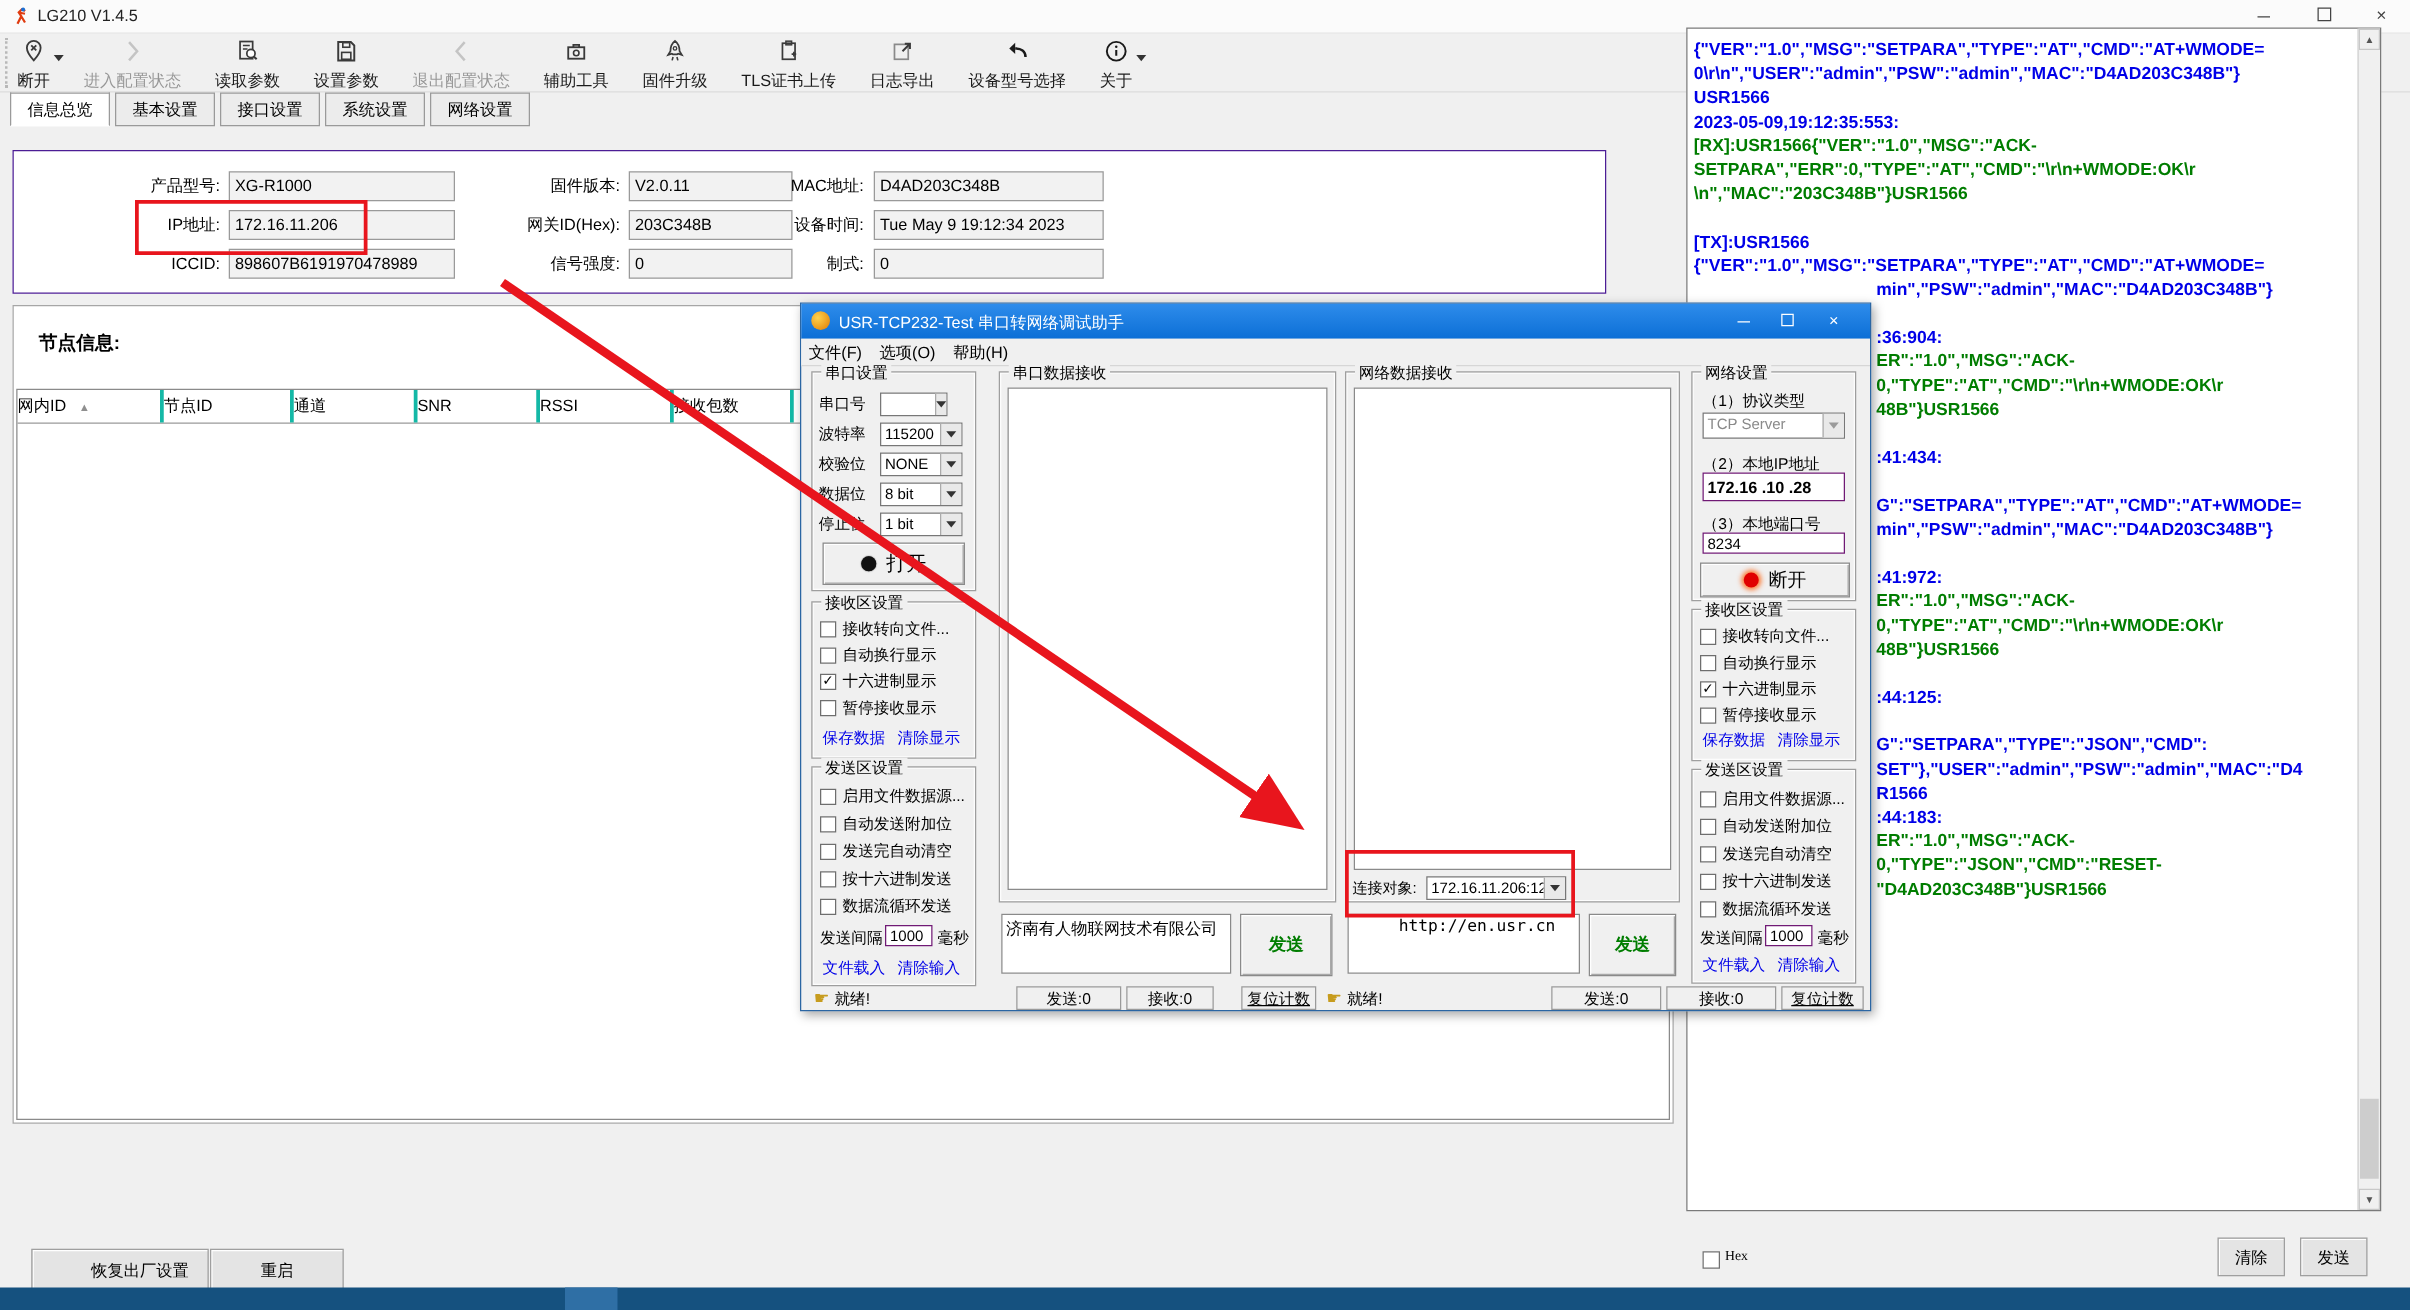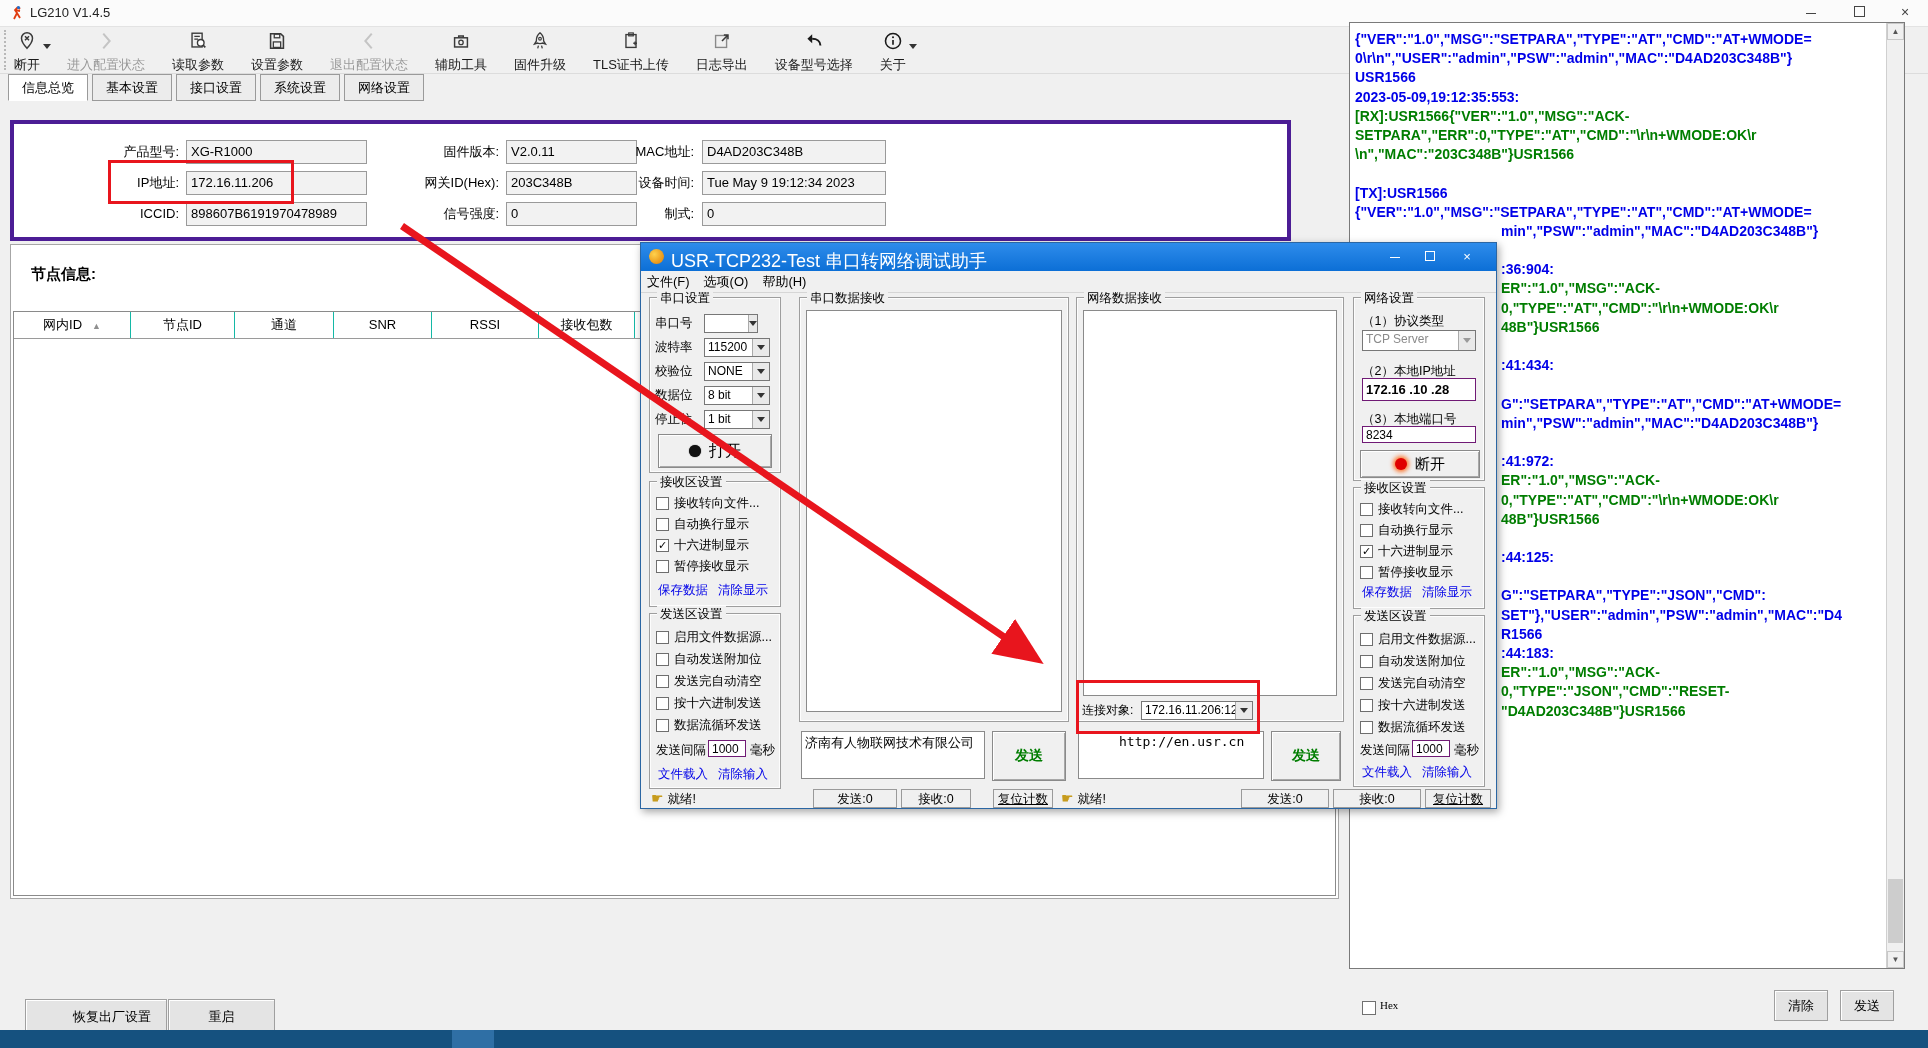--- a/index.html
+++ b/index.html
@@ -19,30 +19,30 @@
   .tb-item{display:flex;flex-direction:column;align-items:center;margin-right:27px;margin-top:3px;cursor:default;position:relative;}
   .tb-item svg{width:24px;height:22px;}
   .tb-item .tb-label{font-size:13px;color:#1a1a1a;margin-top:1px;white-space:nowrap;}
   .tb-item.disabled{opacity:.42;}
   .tcaret{position:absolute;right:-11px;top:14px;width:0;height:0;border-left:4px solid transparent;border-right:4px solid transparent;border-top:5px solid #333;}
   
   #tabs{left:8px;top:74px;height:27px;display:flex;}
   .tab{height:25px;line-height:25px;padding:0 13px;border:1px solid #9a9a9a;background:#ececec;margin-right:4px;font-size:13px;}
   .tab.active{background:#fff;border-bottom-color:#fff;font-weight:normal;}
   
-  #gw-box{left:10px;top:120px;width:1273px;height:113px;background:#fff;border:4px solid #4c1d95;}
+  #gw-box{left:10px;top:120px;width:1273px;height:113px;background:#fff;border:1px solid #4c1d95;}
   #gw-title{left:28px;top:138px;font-size:15px;font-weight:bold;}
   .glabel{position:absolute;text-align:right;font-size:13px;line-height:24px;height:24px;}
   .ginput{position:absolute;height:22px;line-height:22px;background:#f2f2f2;border:1px solid #9a9a9a;padding-left:4px;font-size:13px;overflow:hidden;white-space:nowrap;}
   
   #node-box{left:10px;top:244px;width:1327px;height:653px;background:#fff;border:1px solid #a6a6a6;}
   #node-title{left:20px;top:20px;font-size:15px;font-weight:bold;}
   #ntable{left:2px;top:66px;width:1321px;height:583px;border:1px solid #8a8a8a;background:#fff;}
   #nhead{left:0;top:0;width:100%;height:26px;border-bottom:1px solid #9a9a9a;display:flex;}
-  .ncol{height:26px;line-height:26px;text-align:center;font-size:13px;border-right:1px solid #14b8a6;box-sizing:border-box;position:relative;}
+  .ncol{height:26px;line-height:26px;text-align:left;font-size:13px;border-right:3px solid #14b8a6;box-sizing:border-box;position:relative;}
   .sortmark{color:#8f8f8f;font-size:9px;margin-left:10px;}
   
   .pushbtn{background:#e4e4e4;border:1px solid #9f9f9f;text-align:center;font-size:13px;box-shadow:inset 1px 1px 0 #fff;}
   #btn-factory{left:25px;top:999px;width:108px;height:33px;line-height:33px;padding-left:32px;}
   #btn-reboot{left:168px;top:999px;width:105px;height:33px;line-height:33px;}
   #bottom-strip{left:0;top:1030px;width:1928px;height:18px;background:#15517f;}
   #strip-sq{left:452px;top:1030px;width:42px;height:18px;background:#2f6fa5;}
   
   #log-panel{left:1349px;top:22px;width:556px;height:947px;background:#fff;border:1px solid #7a7a7a;box-sizing:border-box;}
   #logbody{left:5px;top:7px;width:528px;height:930px;overflow:hidden;}
@@ -58,21 +58,21 @@
   #btn-clear{left:1774px;top:990px;width:52px;height:29px;line-height:29px;}
   #btn-send-log{left:1840px;top:990px;width:52px;height:29px;line-height:29px;}
   
   #redbox1{left:108px;top:160px;width:180px;height:38px;border:3px solid #e8151d;z-index:6;}
   #redbox2{left:1076px;top:680px;width:178px;height:48px;border:3px solid #e8151d;z-index:20;}
   #arrow-svg{left:0;top:0;width:1928px;height:1048px;z-index:30;pointer-events:none;}
   
   #usr{left:640px;top:242px;width:857px;height:567px;background:#f0f0f0;border:1px solid #2b66a3;z-index:10;box-shadow:2px 3px 8px rgba(0,0,0,.35);box-sizing:border-box;}
   #usr-titlebar{left:0;top:0;width:100%;height:28px;background:linear-gradient(#2e8ceb,#0c6fd6);}
   #usr-icon{left:8px;top:6px;width:15px;height:15px;border-radius:50%;background:radial-gradient(circle at 35% 35%,#ffd24d,#e07a00);}
-  #usr-title{left:30px;top:6px;color:#fff;font-size:18px;}
+  #usr-title{left:30px;top:6px;color:#fff;font-size:13px;}
   .uctl{top:4px;width:28px;height:20px;color:#fff;text-align:center;line-height:20px;font-size:13px;}
   #u-min{left:740px;} #u-max{left:775px;} #u-close{left:812px;}
   .uctl .bar{background:#fff;}
   .uctl .sq{border-color:#fff;width:8px;height:8px;}
   #usr-menubar{left:0;top:28px;width:100%;height:22px;background:#f0f0f0;border-bottom:1px solid #d6d6d6;display:flex;align-items:center;padding-left:6px;box-sizing:border-box;}
   .menu-item{margin-right:14px;font-size:13px;}
   .gbox{position:absolute;border:1px solid #9e9e9e;box-shadow:inset 0 0 0 1px #fdfdfd;}
   .gtitle{position:absolute;top:-8px;left:7px;background:#f0f0f0;padding:0 3px;font-size:12.5px;white-space:nowrap;}
   #gb-serial{left:8px;top:54px;width:130px;height:174px;}
   #gb-recv-l{left:8px;top:238px;width:130px;height:124px;}

